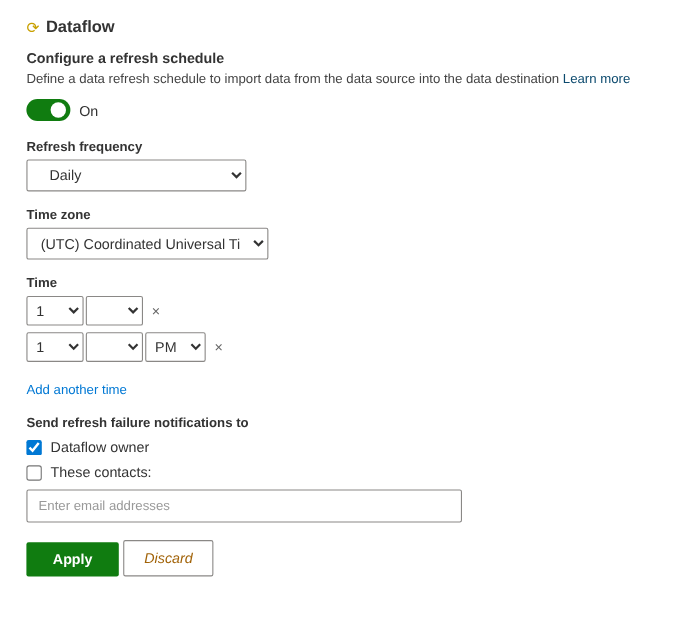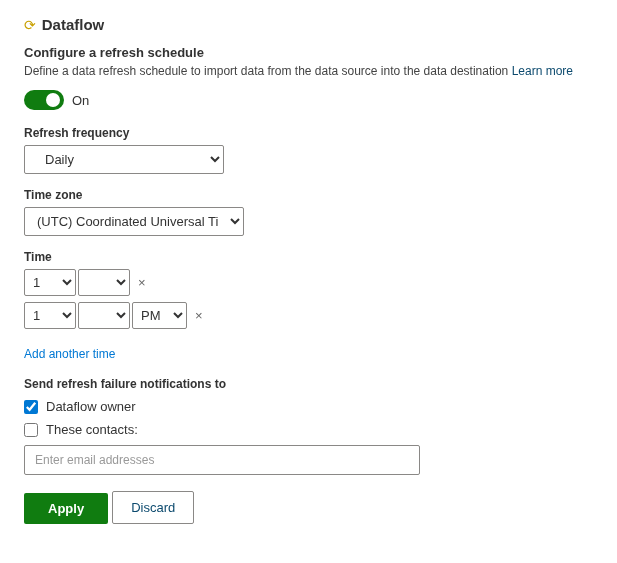--- a/index.html
+++ b/index.html
@@ -225,26 +225,27 @@
       border: none;
       border-radius: 2px;
       padding: 8px 24px;
       font-size: 13px;
       font-weight: 600;
       cursor: pointer;
     }
 
     .btn-discard {
       background-color: #fff;
-      color: #0c4a6e;
+      color: #a16207;
       border: 1px solid #8a8886;
       border-radius: 2px;
       padding: 8px 18px;
       font-size: 13px;
       cursor: pointer;
+      font-style: italic;
     }
   </style>
 </head>
 <body>
 
 
 
 
 <div class="page-header">
   <span class="refresh-icon">⟳</span>

